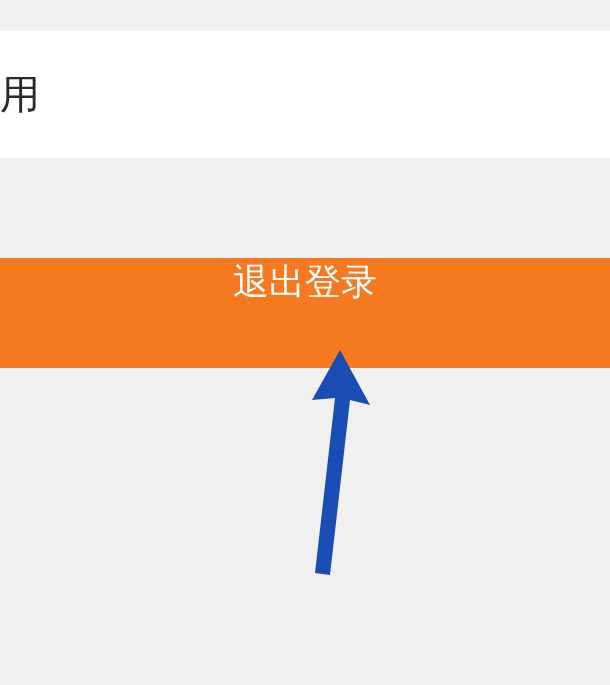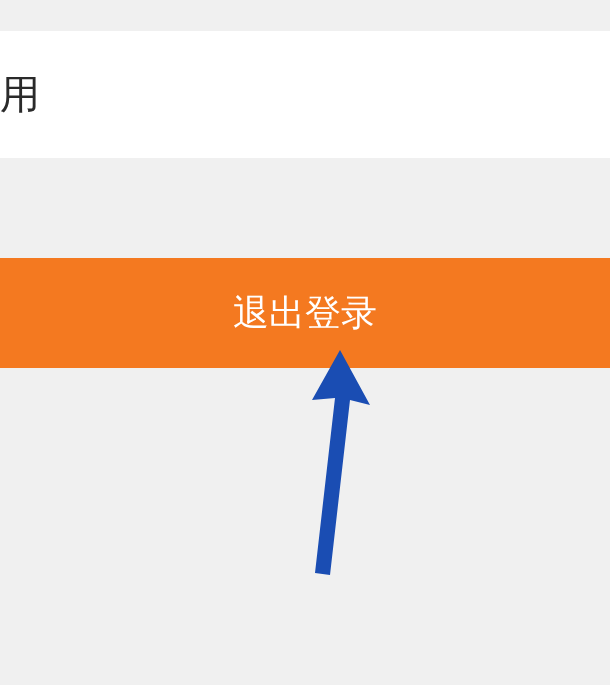--- a/index.html
+++ b/index.html
@@ -32,21 +32,21 @@
       font-size: 40px;
       color: #2a2a2a;
       font-weight: 400;
       padding-left: 0;
     }
     .logout-button {
       width: 100%;
       height: 110px;
       background-color: #f47920;
       display: flex;
-      align-items: center;
+      align-items: flex-start;
       justify-content: center;
       margin-top: 100px;
       cursor: pointer;
       border: none;
     }
     .logout-text {
       color: #ffffff;
       font-size: 36px;
       font-weight: 400;
     }

